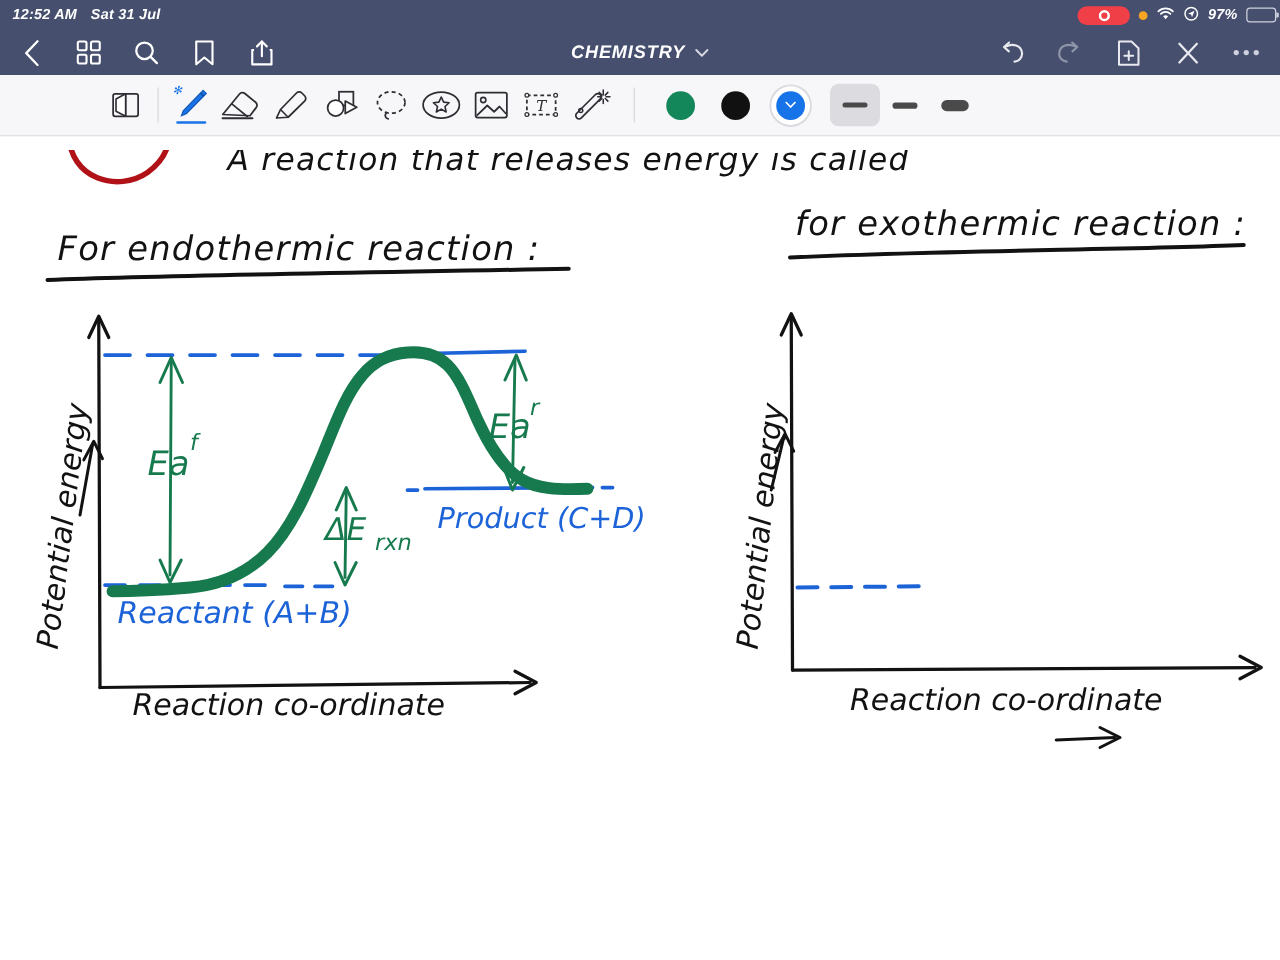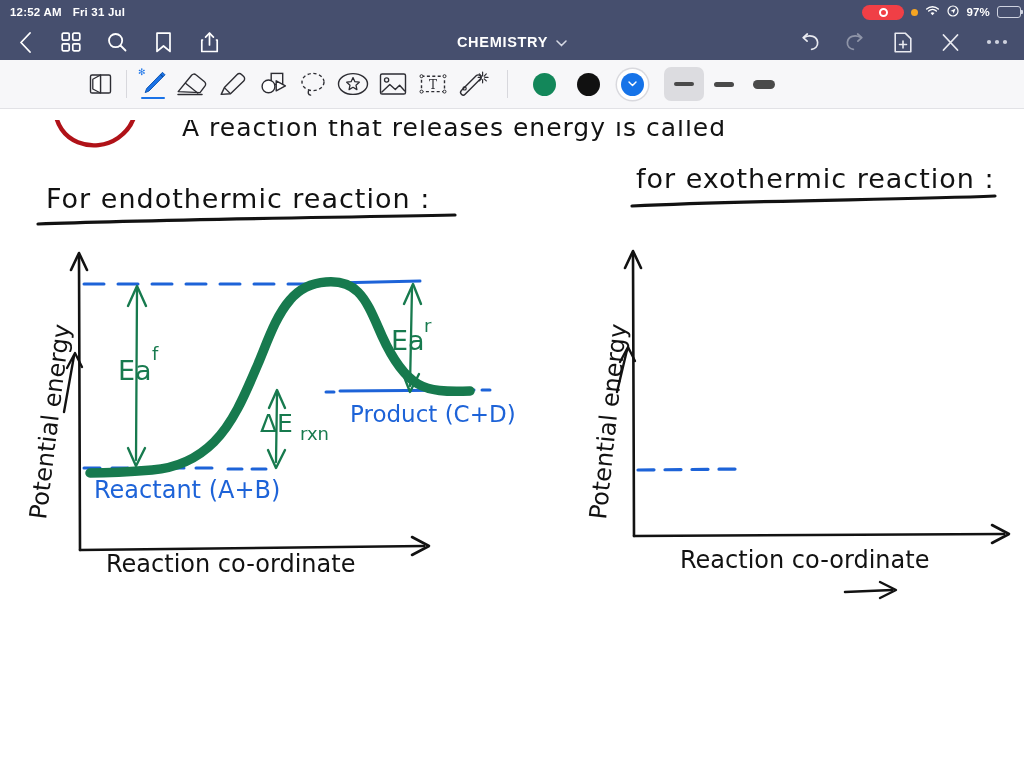--- a/index.html
+++ b/index.html
@@ -2,21 +2,21 @@
 <html><head>
 <meta charset="utf-8">
 <style>
   html,body{margin:0;padding:0;}
   body{
     width:1024px;height:768px;overflow:hidden;
     font-family:"Liberation Sans", sans-serif;
     background:#ffffff;
     -webkit-font-smoothing:antialiased;
   }
-  #app{position:relative;width:1024px;height:567px;}
+  #app{position:relative;width:1024px;height:567px;font-style:italic;}
 
   
   .statusbar{
     position:absolute;top:0;left:0;width:1024px;height:24px;
     background:#464f6e;color:#ffffff;
     display:flex;align-items:center;
     font-size:11.5px;font-weight:bold;letter-spacing:.2px;
   }
   .sb-left{display:flex;align-items:center;gap:11px;padding-left:10px;}
   .sb-right{margin-left:auto;display:flex;align-items:center;gap:7px;padding-right:3px;}
@@ -92,21 +92,21 @@
   text.ink{font-family:"DejaVu Sans", sans-serif;}
 </style>
 </head>
 <body>
 
 <div id="app">
 
   <div class="statusbar">
     <div class="sb-left">
       <span>12:52 AM</span>
-      <span>Fri 31 Jul</span>
+      <span>Sat 31 Jul</span>
     </div>
     <div class="sb-right">
       <span class="rec-pill">
         <span class="rec-dot"></span>
       </span>
       <span class="orange-dot"></span>
       <span>
         <svg width="15" height="12" viewBox="0 0 16 12">
           <path d="M8 10.6 L5.9 8.2 a3.2 3.2 0 0 1 4.2 0 Z" fill="#fff"></path>
           <path d="M3.9 6.1 a6 6 0 0 1 8.2 0" stroke="#fff" stroke-width="1.5" fill="none" stroke-linecap="round"></path>

